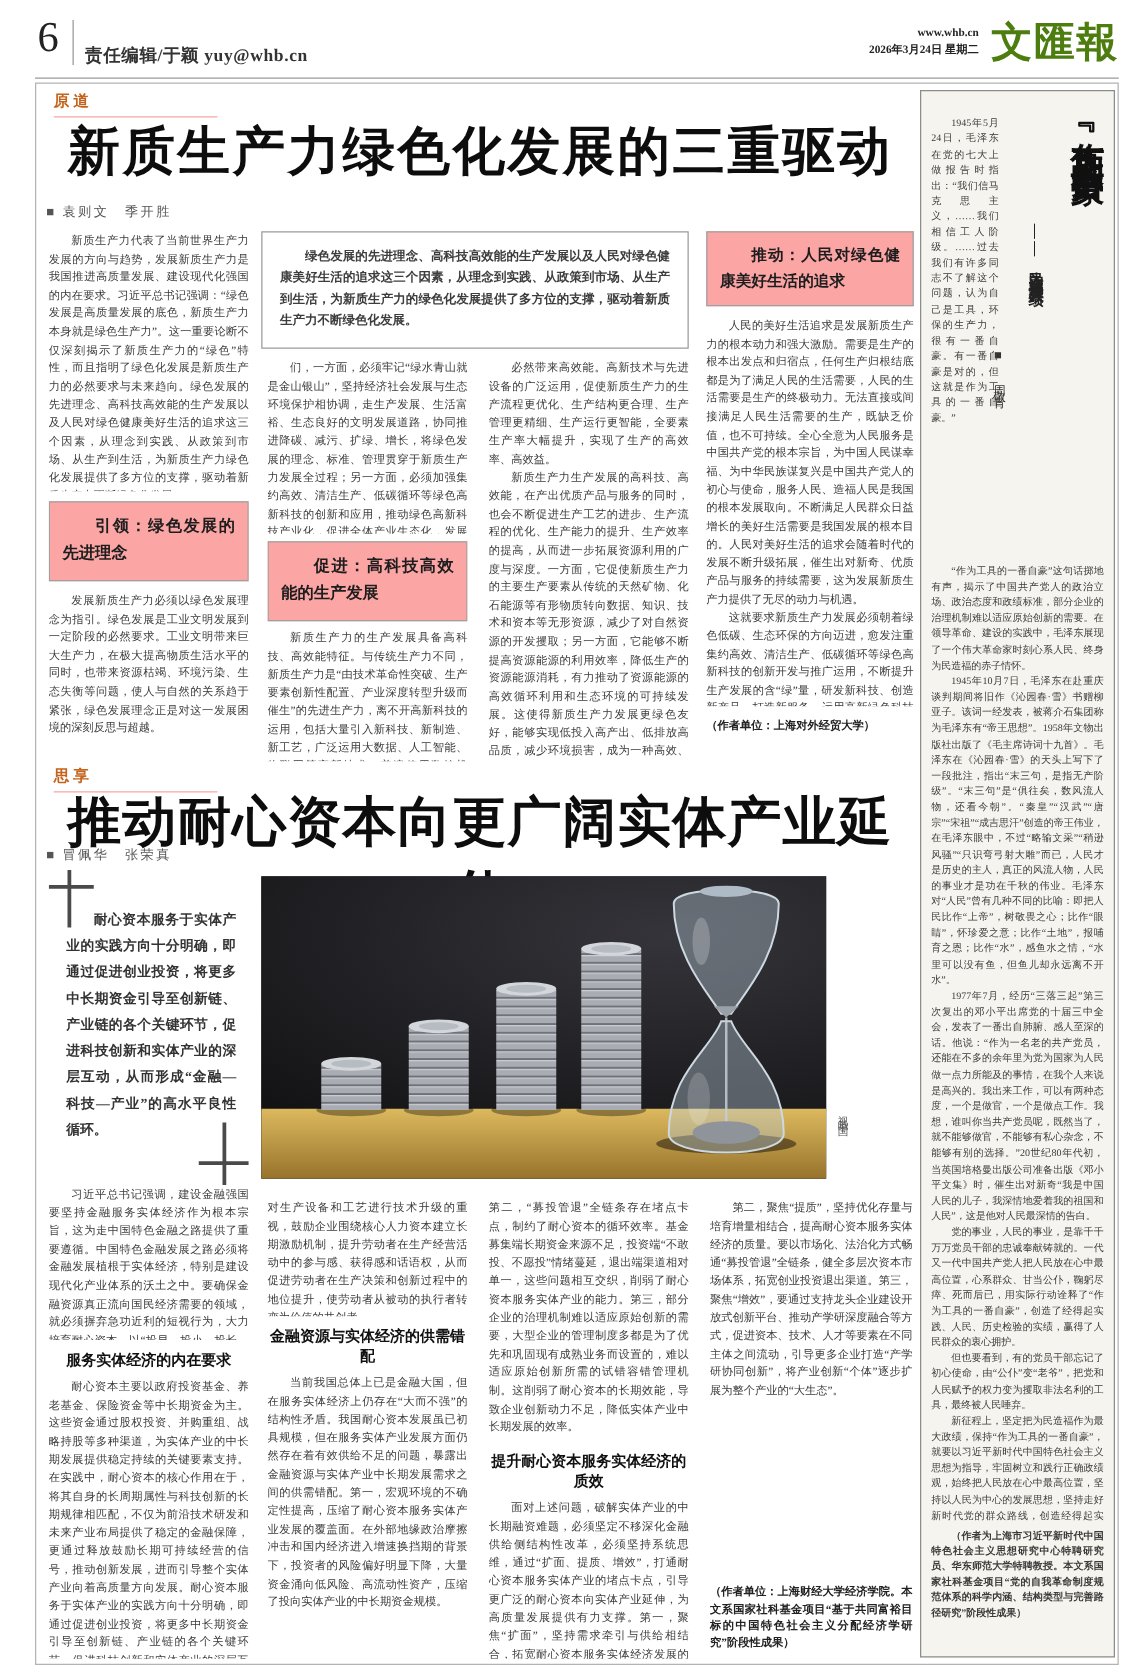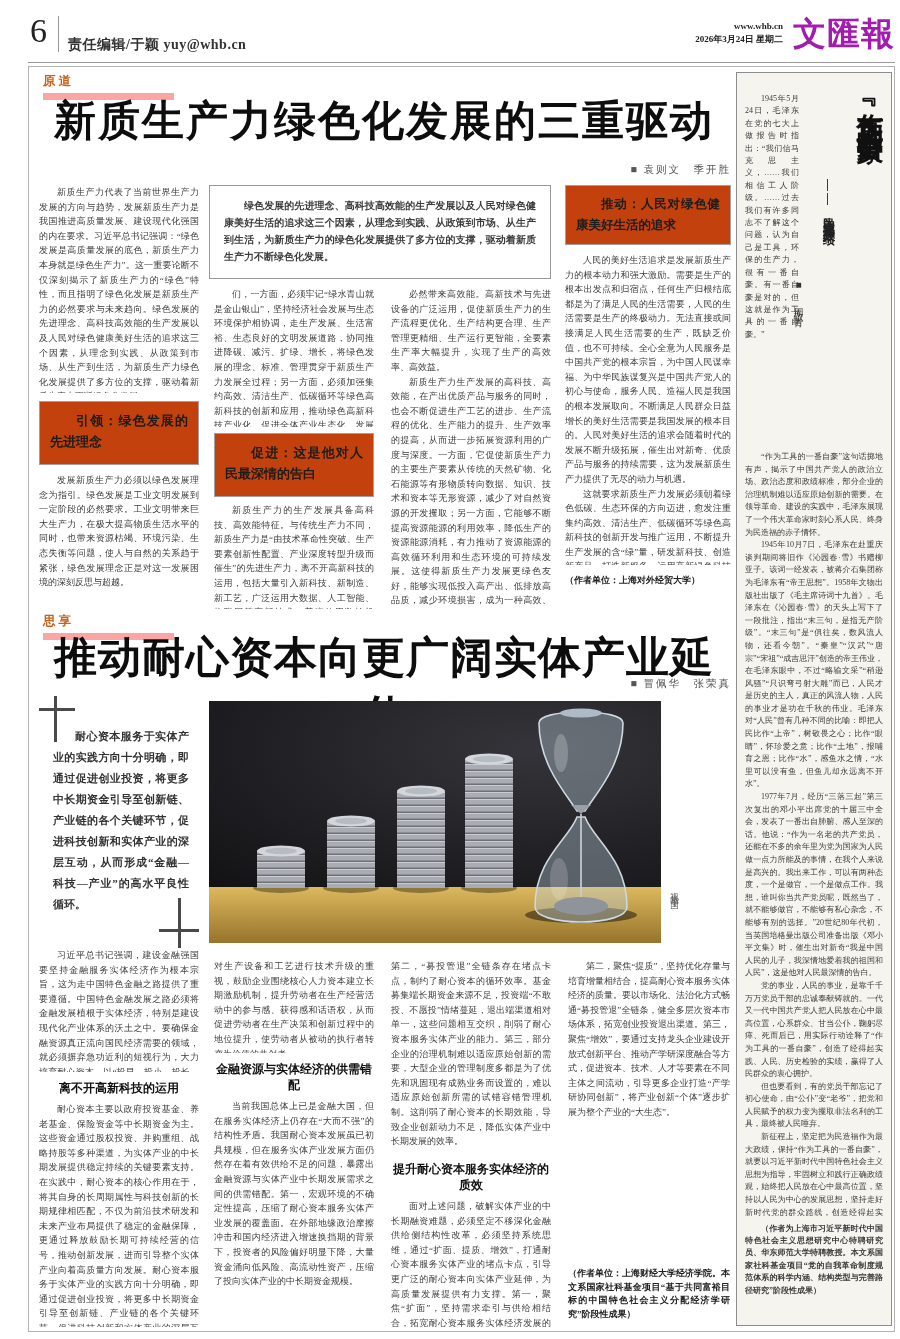--- a/index.html
+++ b/index.html
@@ -6,34 +6,34 @@
   html,body { width:900px; background:#fff; }
   body { position:relative; height:1339px; font-family:"Liberation Serif","DejaVu Serif",serif; color:#2e2e2e; overflow:hidden; }
 
   
   .header { position:absolute; left:28px; top:8px; width:867px; height:50px; }
   .pagenum { position:absolute; left:2px; top:4px; font-size:34px; color:#222; font-weight:400; }
   .pagenum-rule { position:absolute; left:30px; top:8px; width:1px; height:36px; background:#999; }
   .editor { position:absolute; left:40px; top:28px; font-size:14px; color:#333; font-weight:bold; letter-spacing:0.5px; }
   .section-name { position:absolute; left:0; right:0; top:8px; text-align:center; font-size:27px; letter-spacing:10px; color:#333; }
   .site-date { position:absolute; right:112px; top:12px; text-align:right; font-size:9px; line-height:13px; color:#222; font-weight:bold; }
-  .masthead { position:absolute; right:0; top:4px; font-size:33px; font-weight:bold; color:#a21caf; letter-spacing:1px; }
+  .masthead { position:absolute; right:0; top:4px; font-size:33px; font-weight:bold; color:#4d7c0f; letter-spacing:1px; }
   .header-rule { position:absolute; left:28px; top:62px; width:867px; height:1px; background:#9a9a9a; }
 
   
   .content-frame { position:absolute; left:28px; top:66px; width:867px; height:1266px; border:1px solid #b3b3b3; background:#fff; }
 
   
-  .label { position:absolute; left:6px; top:0; font-size:12.5px; font-weight:bold; color:#c4641c; letter-spacing:3px; padding:0 100px 3px 0; border-bottom:7px solid #fca5a5; font-family:"Liberation Sans","DejaVu Sans",sans-serif; }
-  .byline { position:absolute; left:18px; right:0; text-align:right; font-size:10.5px; color:#555; letter-spacing:2px; }
+  .label { position:absolute; left:6px; top:0; font-size:12.5px; font-weight:bold; color:#c4641c; letter-spacing:3px; padding:0 100px 3px 0; border-bottom:1px solid #fca5a5; font-family:"Liberation Sans","DejaVu Sans",sans-serif; }
+  .byline { position:absolute; left:0; right:0; text-align:left; font-size:10.5px; color:#555; letter-spacing:2px; }
   .col { position:absolute; width:160px; font-size:9px; line-height:14.6px; text-align:justify; color:#3b3b3b; overflow:hidden; }
   .col p, .a3-paras p { text-indent:2em; margin:0; }
   .chunk { overflow:hidden; }
   .sub { font-family:"Liberation Sans","DejaVu Sans",sans-serif; font-weight:bold; font-size:12px; line-height:16px; text-align:center; color:#111; margin:8px 0 6px 0; text-indent:0 !important; }
-  .callout { border:1px solid #a0a0a0; background:#c2410c; padding:8px 10px; font-weight:bold; font-size:13px; line-height:21px; text-align:justify; text-indent:2em; color:#1d1d1d; }
+  .callout { border:1px solid #a0a0a0; background:#fca5a5; padding:8px 10px; font-weight:bold; font-size:13px; line-height:21px; text-align:justify; text-indent:2em; color:#1d1d1d; }
   .attr { font-weight:bold; color:#222; }
 
   
   .a1 { position:absolute; left:8px; top:6px; width:694px; height:540px; }
   .a1 .title { position:absolute; left:0; right:0; top:20px; text-align:center; font-family:"Liberation Sans","DejaVu Sans",sans-serif; font-weight:900; font-size:42px; letter-spacing:2px; color:#0d0d0d; }
   .a1 .byline { top:90px; }
   .a1 .c1 { left:2px; top:112px; height:424px; }
   .a1 .c1-p1 { height:208px; }
   .a1 .callout-lead { height:64px; margin:8px 0; }
   .a1 .intro-box { position:absolute; left:172px; top:112px; width:342px; height:94px; border:1px solid #9a9a9a; padding:11px 14px; font-size:10px; line-height:17px; font-weight:bold; color:#3d3d3d; text-align:justify; }
@@ -117,21 +117,21 @@
       <div class="intro-box">
         <p>绿色发展的先进理念、高科技高效能的生产发展以及人民对绿色健康美好生活的追求这三个因素，从理念到实践、从政策到市场、从生产到生活，为新质生产力的绿色化发展提供了多方位的支撑，驱动着新质生产力不断绿色化发展。</p>
       </div>
 
       <div class="callout callout-drive">推动：人民对绿色健康美好生活的追求</div>
 
       <div class="col c2">
         <div class="chunk c2-p1">
             <p>们，一方面，必须牢记“绿水青山就是金山银山”，坚持经济社会发展与生态环境保护相协调，走生产发展、生活富裕、生态良好的文明发展道路，协同推进降碳、减污、扩绿、增长，将绿色发展的理念、标准、管理贯穿于新质生产力发展全过程；另一方面，必须加强集约高效、清洁生产、低碳循环等绿色高新科技的创新和应用，推动绿色高新科技产业化，促进全体产业生态化，发展壮大绿色制造业和绿色服务业，培育和打造绿色创新链、产业链和供应链。由此，逐步实现新质生产力发展各环节的低耗、低碳、低污，做到高水平保护与高质量发展协调共进。</p>
           </div>
-        <div class="callout callout-promote">促进：这是他对人民最深情的告白</div>
+        <div class="callout callout-promote">促进：高科技高效能的生产发展</div>
         <div class="chunk">
             <p>新质生产力的生产发展具备高科技、高效能特征。与传统生产力不同，新质生产力是“由技术革命性突破、生产要素创新性配置、产业深度转型升级而催生”的先进生产力，离不开高新科技的运用，包括大量引入新科技、新制造、新工艺，广泛运用大数据、人工智能、物联网等高新技术，普遍使用数控机床、工业机器人、智能传感仪器等精密化、数字化、集成化的高精尖设备。可见，生产手段的高科技化成为新质生产力形成发展的鲜明特征。高科技</p>
           </div>
       </div>
 
       <div class="col c3">
         <p>必然带来高效能。高新技术与先进设备的广泛运用，促使新质生产力的生产流程更优化、生产结构更合理、生产管理更精细、生产运行更智能，全要素生产率大幅提升，实现了生产的高效率、高效益。</p>
         <p>新质生产力生产发展的高科技、高效能，在产出优质产品与服务的同时，也会不断促进生产工艺的进步、生产流程的优化、生产能力的提升、生产效率的提高，从而进一步拓展资源利用的广度与深度。一方面，它促使新质生产力的主要生产要素从传统的天然矿物、化石能源等有形物质转向数据、知识、技术和资本等无形资源，减少了对自然资源的开发攫取；另一方面，它能够不断提高资源能源的利用效率，降低生产的资源能源消耗，有力推动了资源能源的高效循环利用和生态环境的可持续发展。这使得新质生产力发展更绿色友好，能够实现低投入高产出、低排放高品质，减少环境损害，成为一种高效、节约、环保的生产力，彰显着新质生产力的绿色底蕴与新质生产力“绿色”特性。</p>
       </div>
 
@@ -205,21 +205,21 @@
         <div class="quote-box">
           <div class="qbar q-tl-h"></div>
           <div class="qbar q-tl-v"></div>
           <div class="qbar q-br-h"></div>
           <div class="qbar q-br-v"></div>
           <div class="quote-text">耐心资本服务于实体产业的实践方向十分明确，即通过促进创业投资，将更多中长期资金引导至创新链、产业链的各个关键环节，促进科技创新和实体产业的深层互动，从而形成“金融—科技—产业”的高水平良性循环。</div>
         </div>
         <div class="chunk c1-p1">
             <p>习近平总书记强调，建设金融强国要坚持金融服务实体经济作为根本宗旨，这为走中国特色金融之路提供了重要遵循。中国特色金融发展之路必须将金融发展植根于实体经济，特别是建设现代化产业体系的沃土之中。要确保金融资源真正流向国民经济需要的领域，就必须摒弃急功近利的短视行为，大力培育耐心资本，以“投早、投小、投长、硬科技”保障实体经济的中长期发展。</p>
           </div>
-        <div class="sub">离不开高新科技的运用</div>
+        <div class="sub">服务实体经济的内在要求</div>
         <div class="chunk">
             <p>耐心资本主要以政府投资基金、养老基金、保险资金等中长期资金为主。这些资金通过股权投资、并购重组、战略持股等多种渠道，为实体产业的中长期发展提供稳定持续的关键要素支持。在实践中，耐心资本的核心作用在于，将其自身的长周期属性与科技创新的长期规律相匹配，不仅为前沿技术研发和未来产业布局提供了稳定的金融保障，更通过释放鼓励长期可持续经营的信号，推动创新发展，进而引导整个实体产业向着高质量方向发展。耐心资本服务于实体产业的实践方向十分明确，即通过促进创业投资，将更多中长期资金引导至创新链、产业链的各个关键环节，促进科技创新和实体产业的深层互动，从而形成“金融—科技—产业”的高水平良性循环。</p>
           </div>
       </div>
 
       <div class="col c2">
         <div class="chunk c2-p1">
             <p style="text-indent:0">对生产设备和工艺进行技术升级的重视，鼓励企业围绕核心人力资本建立长期激励机制，提升劳动者在生产经营活动中的参与感、获得感和话语权，从而促进劳动者在生产决策和创新过程中的地位提升，使劳动者从被动的执行者转变为价值的共创者。</p>
           </div>
         <div class="sub">金融资源与实体经济的供需错配</div>

